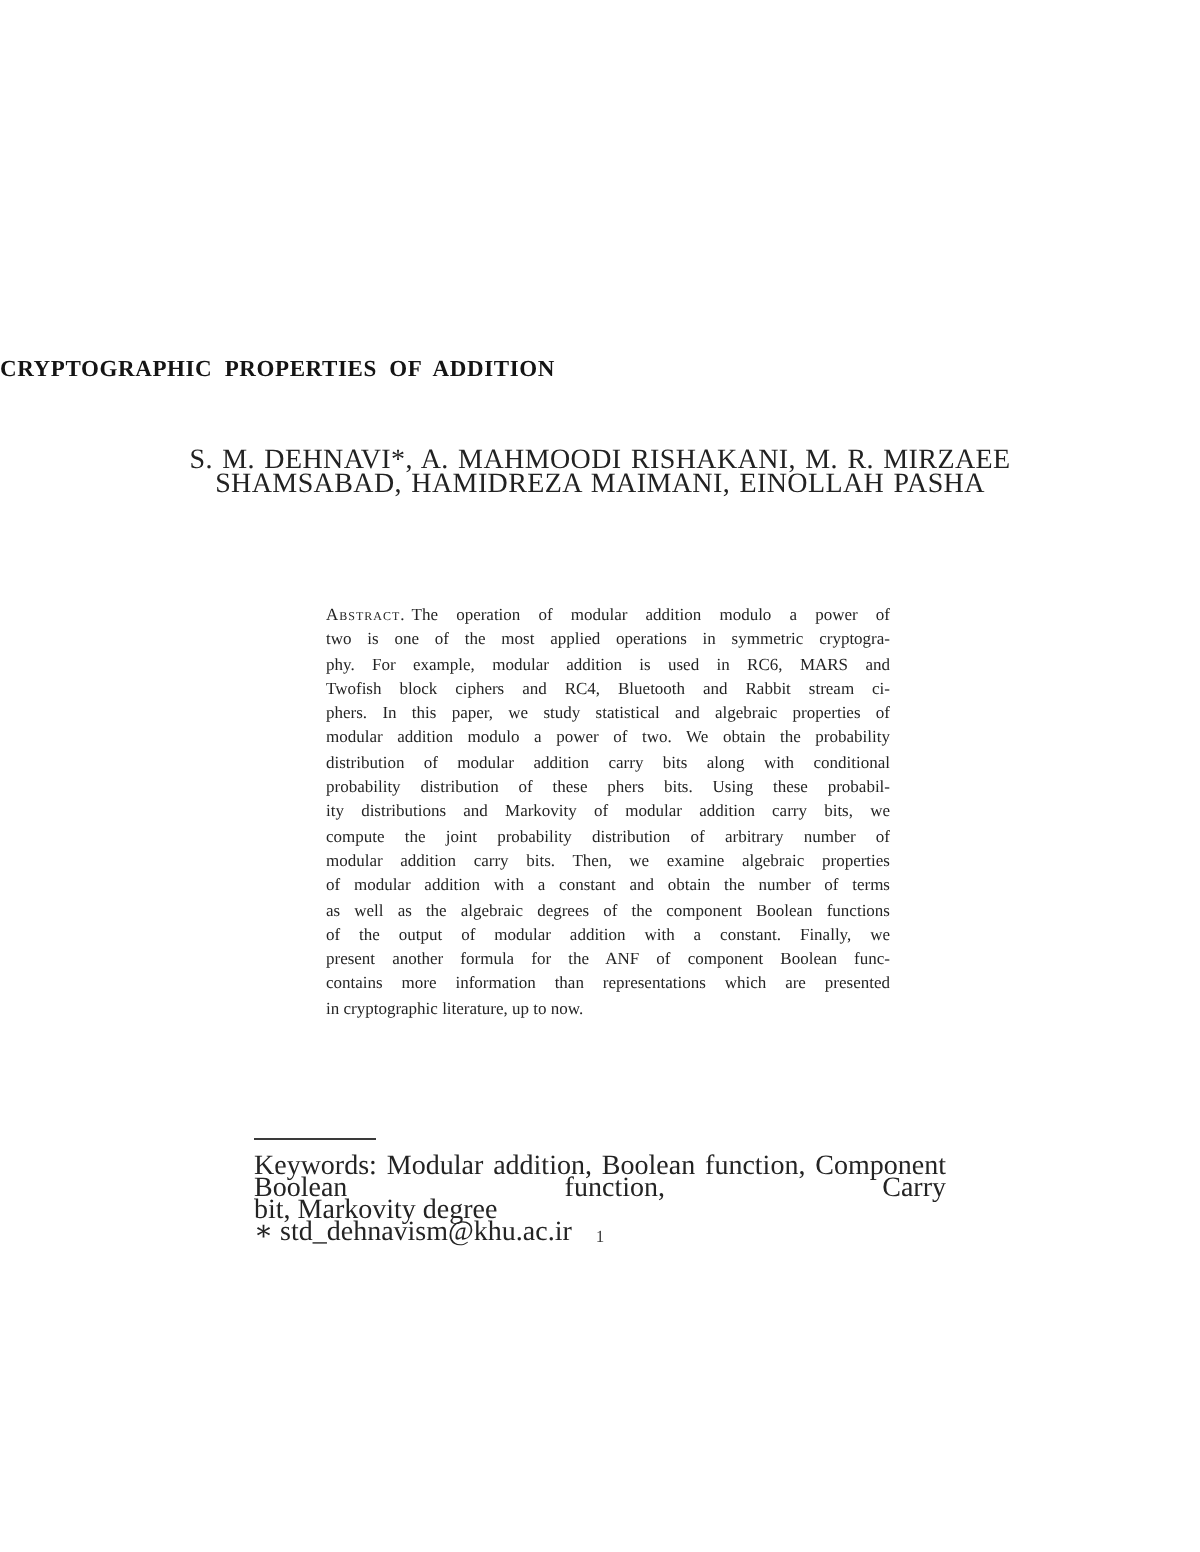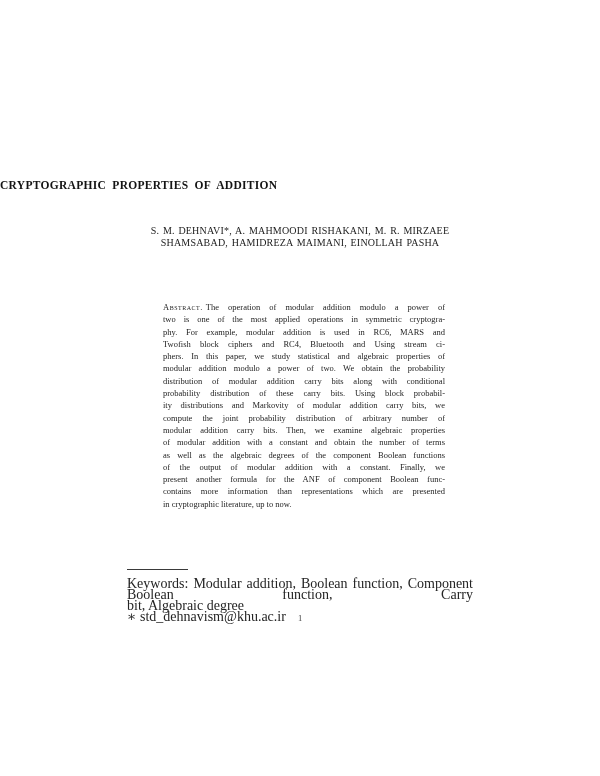--- a/index.html
+++ b/index.html
@@ -25,21 +25,21 @@
     letter-spacing: 0.3px;
     word-spacing: 3px;
   }
   .exp {
     font-style: italic;
     font-size: 7.5px;
     letter-spacing: 0;
   }
   .authors {
     position: absolute; top: 225px; left: 0; width: 600px;
-    font-size: 10px;
+    font-size: 14px;
     line-height: 12px;
     color: #222222;
     letter-spacing: 0.2px;
     word-spacing: 1px;
   }
   .clines > div { text-align: center; }
   .abstract {
     position: absolute; top: 301px; left: 163px; width: 282px;
     font-size: 8.5px;
     line-height: 12.3px;
@@ -87,42 +87,42 @@
   <div class="authors clines">
       <div>S. M. DEHNAVI*, A. MAHMOODI RISHAKANI, M. R. MIRZAEE</div>
       <div>SHAMSABAD, HAMIDREZA MAIMANI, EINOLLAH PASHA</div>
     </div>
 
   <section class="abstract">
     <div class="jfirst"><span class="abs-label">Abstract.</span><span>The operation of modular addition modulo a power of</span></div>
     <div class="jlines">
         <div>two is one of the most applied operations in symmetric cryptogra-</div>
         <div>phy. For example, modular addition is used in RC6, MARS and</div>
-        <div>Twofish block ciphers and RC4, Bluetooth and Using stream ci-</div>
+        <div>Twofish block ciphers and RC4, Bluetooth and Rabbit stream ci-</div>
         <div>phers. In this paper, we study statistical and algebraic properties of</div>
         <div>modular addition modulo a power of two. We obtain the probability</div>
         <div>distribution of modular addition carry bits along with conditional</div>
-        <div>probability distribution of these carry bits. Using block probabil-</div>
+        <div>probability distribution of these phers bits. Using these probabil-</div>
         <div>ity distributions and Markovity of modular addition carry bits, we</div>
         <div>compute the joint probability distribution of arbitrary number of</div>
         <div>modular addition carry bits. Then, we examine algebraic properties</div>
         <div>of modular addition with a constant and obtain the number of terms</div>
         <div>as well as the algebraic degrees of the component Boolean functions</div>
         <div>of the output of modular addition with a constant. Finally, we</div>
         <div>present another formula for the ANF of component Boolean func-</div>
         <div>contains more information than representations which are presented</div>
         <div>in cryptographic literature, up to now.</div>
       </div>
   </section>
 
   <div class="fn-rule"></div>
 
   <footer class="footnote">
     <div class="jlines">
         <div>Keywords: Modular addition, Boolean function, Component Boolean function, Carry</div>
-        <div>bit, Algebraic degree</div>
+        <div>bit, Markovity degree</div>
       </div>
     <div class="email-line">∗ std_dehnavism@khu.ac.ir</div>
   </footer>
 
   <div class="pageno">1</div>
 
 </div>
 
 </body></html>

